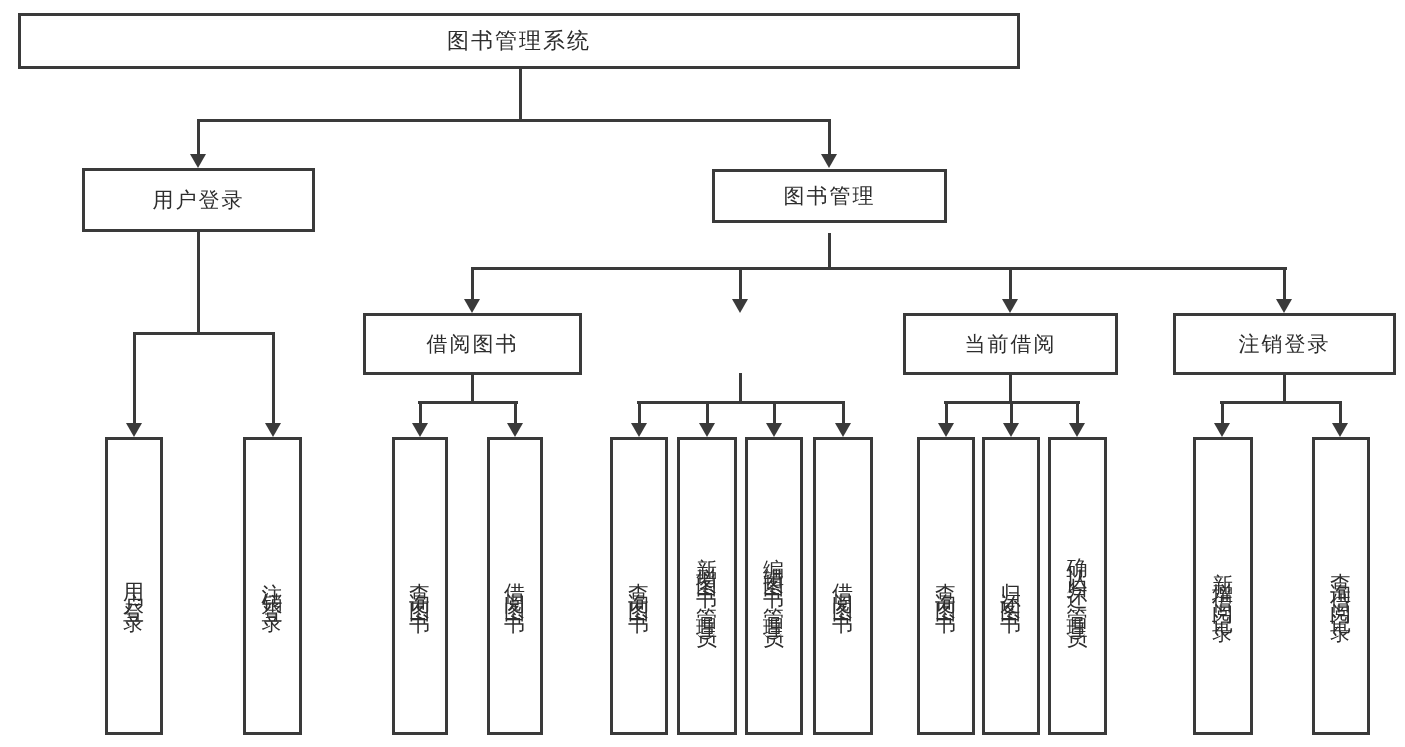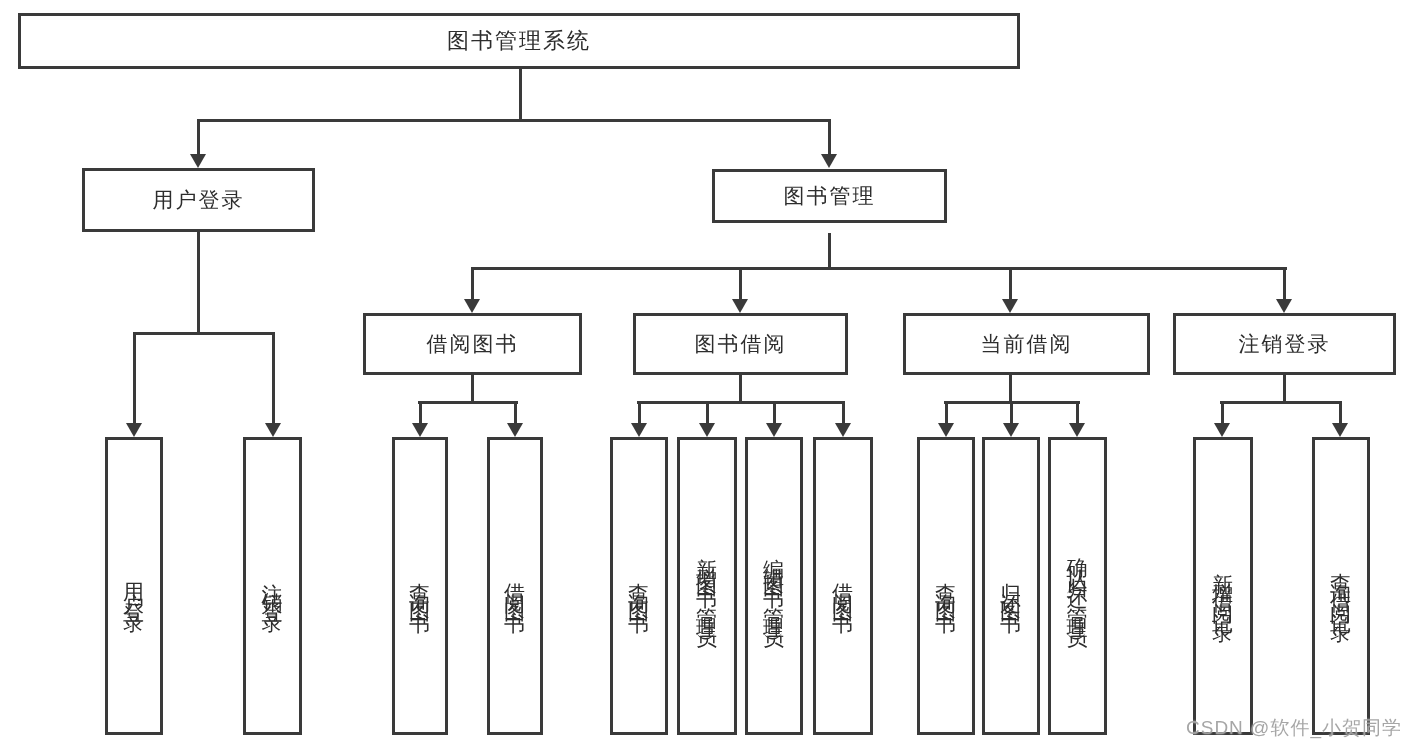--- a/index.html
+++ b/index.html
@@ -106,24 +106,21 @@
   <div class="line" style="left:739px;top:267px;width:3px;height:34px"></div>
   <div class="arrowhead" style="left:732px;top:299px"></div>
   <div class="line" style="left:1009px;top:267px;width:3px;height:34px"></div>
   <div class="arrowhead" style="left:1002px;top:299px"></div>
   <div class="line" style="left:1283px;top:267px;width:3px;height:34px"></div>
   <div class="arrowhead" style="left:1276px;top:299px"></div>
 
   <div class="box" style="left:363px;top:313px;width:219px;height:62px">
     <span class="h-label">借阅图书</span>
   </div>
-  <div class="box" style="left:633px;top:313px;width:215px;height:62px">
-    <span class="h-label">图书借阅</span>
-  </div>
-  <div class="box" style="left:903px;top:313px;width:247px;height:62px">
+  <div class="box" style="left:903px;top:313px;width:215px;height:62px">
     <span class="h-label">当前借阅</span>
   </div>
   <div class="box" style="left:1173px;top:313px;width:223px;height:62px">
     <span class="h-label">注销登录</span>
   </div>
 
   <div class="line" style="left:471px;top:373px;width:3px;height:31px"></div>
   <div class="line" style="left:739px;top:373px;width:3px;height:31px"></div>
   <div class="line" style="left:1009px;top:373px;width:3px;height:31px"></div>
   <div class="line" style="left:1283px;top:373px;width:3px;height:31px"></div>
@@ -189,15 +186,14 @@
   <div class="box leaf" style="left:1048px;top:437px;width:59px;height:298px">
     <span class="v-label">确认归还（管理员）</span>
   </div>
   <div class="box leaf" style="left:1193px;top:437px;width:60px;height:298px">
     <span class="v-label">新增借阅记录</span>
   </div>
   <div class="box leaf" style="left:1312px;top:437px;width:58px;height:298px">
     <span class="v-label">查询借阅记录</span>
   </div>
 
-  <div class="watermark">CSDN @软件_小贺同学</div>
 
 </div>
 
 </body></html>

